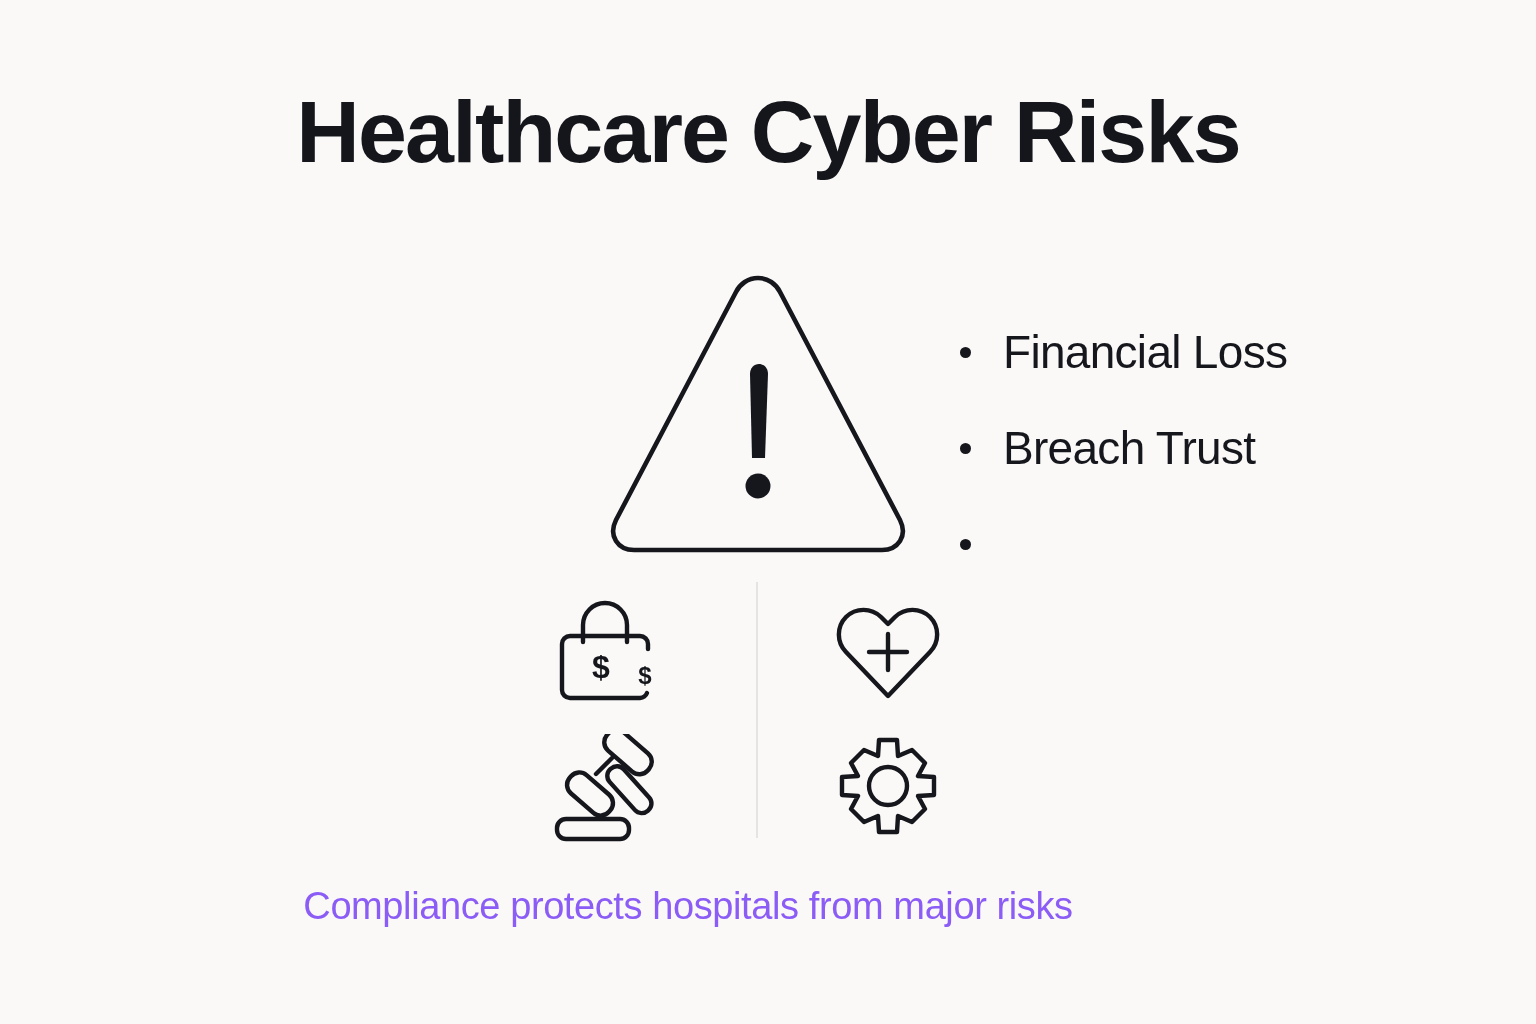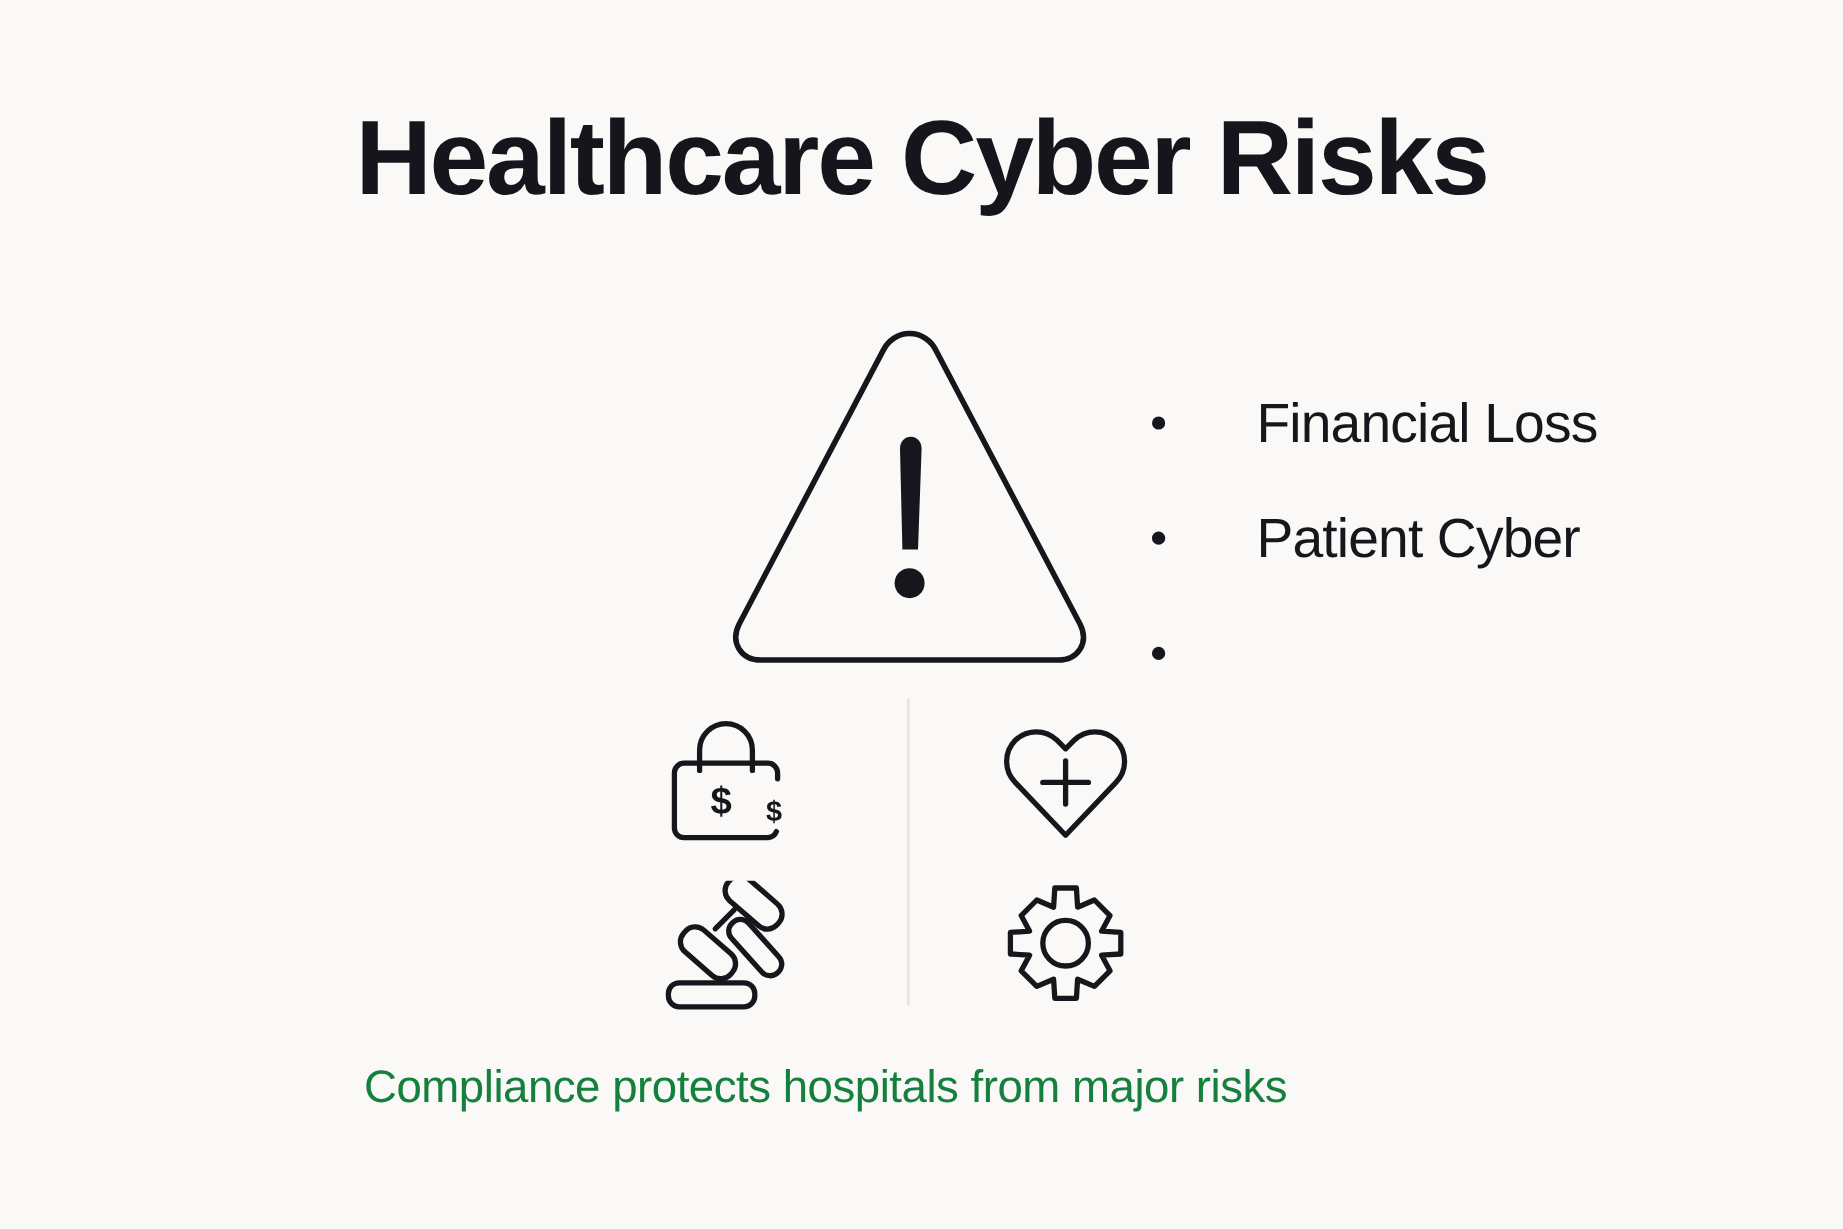--- a/index.html
+++ b/index.html
@@ -66,21 +66,20 @@
     white-space: nowrap;
     line-height: 1;
   }
   #list-left .risk-item {
     right: 0;
     justify-content: flex-end;
   }
   #list-right .risk-item {
     left: 0;
     justify-content: flex-start;
-    gap: 44px;
   }
   .risk-item.row0 { top: 62px; }
   .risk-item.row1 { top: 158px; }
   .risk-item.row2 { top: 254px; }
 
   .bullet-dot {
     width: 11px;
     height: 11px;
     border-radius: 50%;
     background: #15171d;
@@ -121,21 +120,21 @@
 
   
   #caption {
     position: absolute;
     left: 0;
     top: 884px;
     width: 1376px;
     text-align: center;
     font-size: 38px;
     font-weight: 400;
-    color: #15803d;
+    color: #8b5cf6;
     letter-spacing: -0.4px;
     white-space: nowrap;
     line-height: 1.2;
   }
 </style>
 </head>
 <body>
 
 <div id="slide">
 
@@ -163,21 +162,21 @@
       </svg>
     </div>
 
     <div class="risk-list" id="list-right">
       <div class="risk-item row0">
         <span class="bullet-dot"></span>
         <span>Financial Loss</span>
       </div>
       <div class="risk-item row1">
         <span class="bullet-dot"></span>
-        <span>Patient Cyber</span>
+        <span>Breach Trust</span>
       </div>
       <div class="risk-item row2">
         <span class="bullet-dot"></span>
       </div>
     </div>
   </div>
 
   <div id="divider"></div>
 
   <div class="icon-cell" id="cell-lock">

